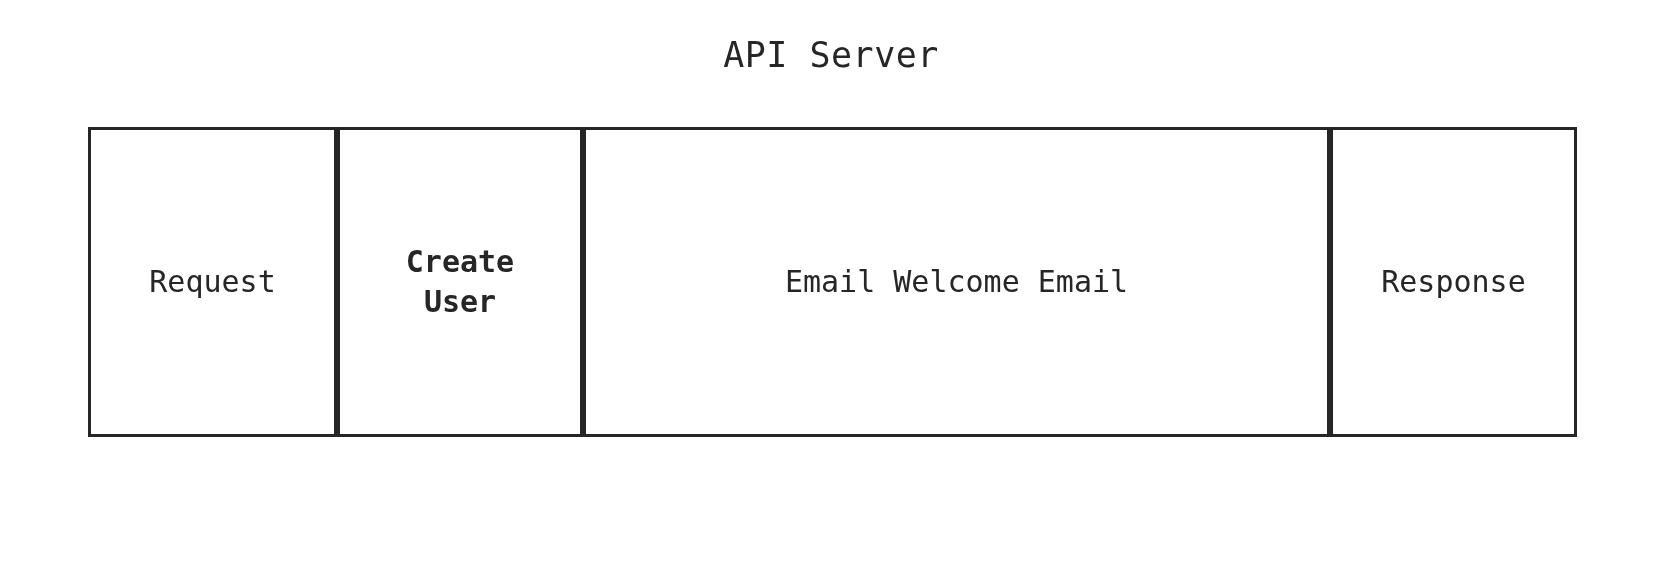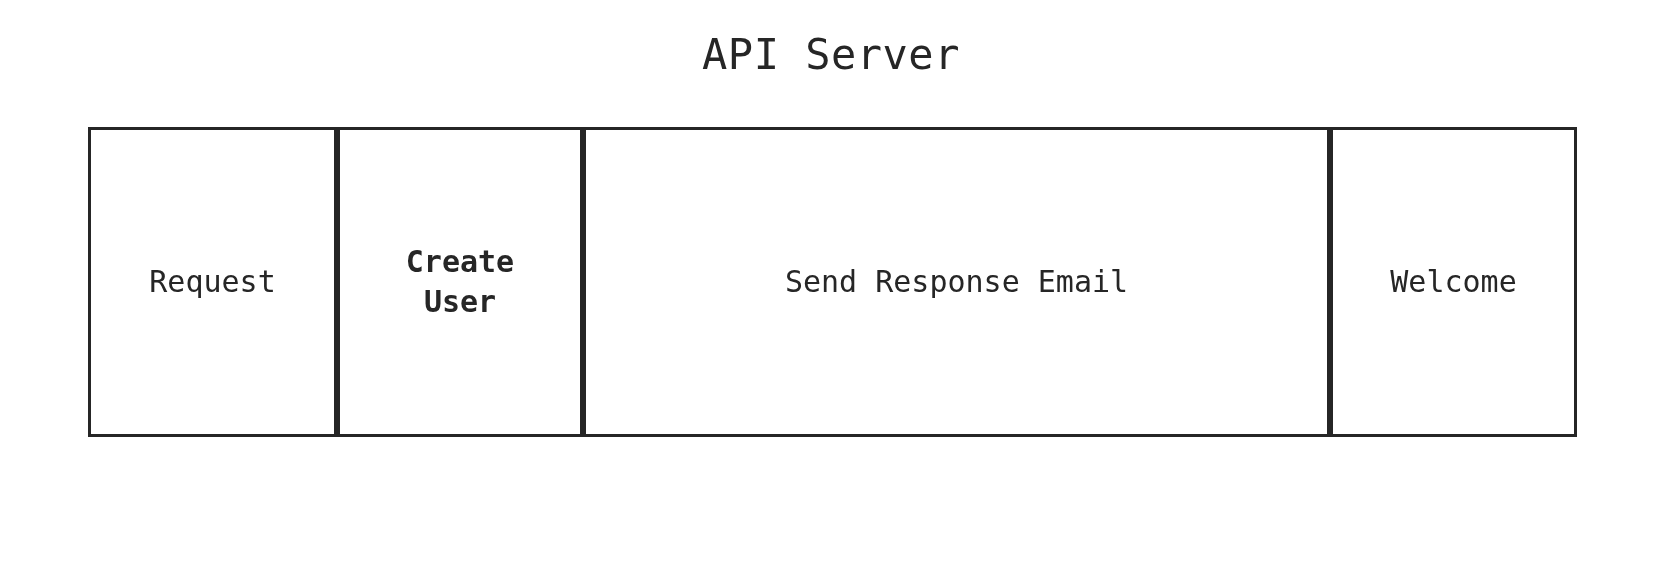--- a/index.html
+++ b/index.html
@@ -15,21 +15,21 @@
     font-family: "DejaVu Sans Mono", "Liberation Mono", monospace;
     color: #262626;
     overflow: hidden;
   }
   .diagram-title {
     position: absolute;
     top: 37px;
     left: 0;
     right: 0;
     text-align: center;
-    font-size: 42px;
+    font-size: 35px;
     line-height: 36px;
     font-weight: normal;
     letter-spacing: 0.5px;
     color: #262626;
   }
   .span-row {
     position: absolute;
     left: 88px;
     top: 127px;
     width: 1489px;
@@ -70,22 +70,22 @@
     <div class="span-box w-request">
       <span class="span-label">Request</span>
     </div>
 
     <div class="span-box w-create">
       <span class="span-label">Create
 User</span>
     </div>
 
     <div class="span-box w-email">
-      <span class="span-label">Send Response Email</span>
+      <span class="span-label">Email Welcome Email</span>
     </div>
 
     <div class="span-box w-response">
-      <span class="span-label">Welcome</span>
+      <span class="span-label">Response</span>
     </div>
 
   </div>
 
 </div>
 
 </body></html>

